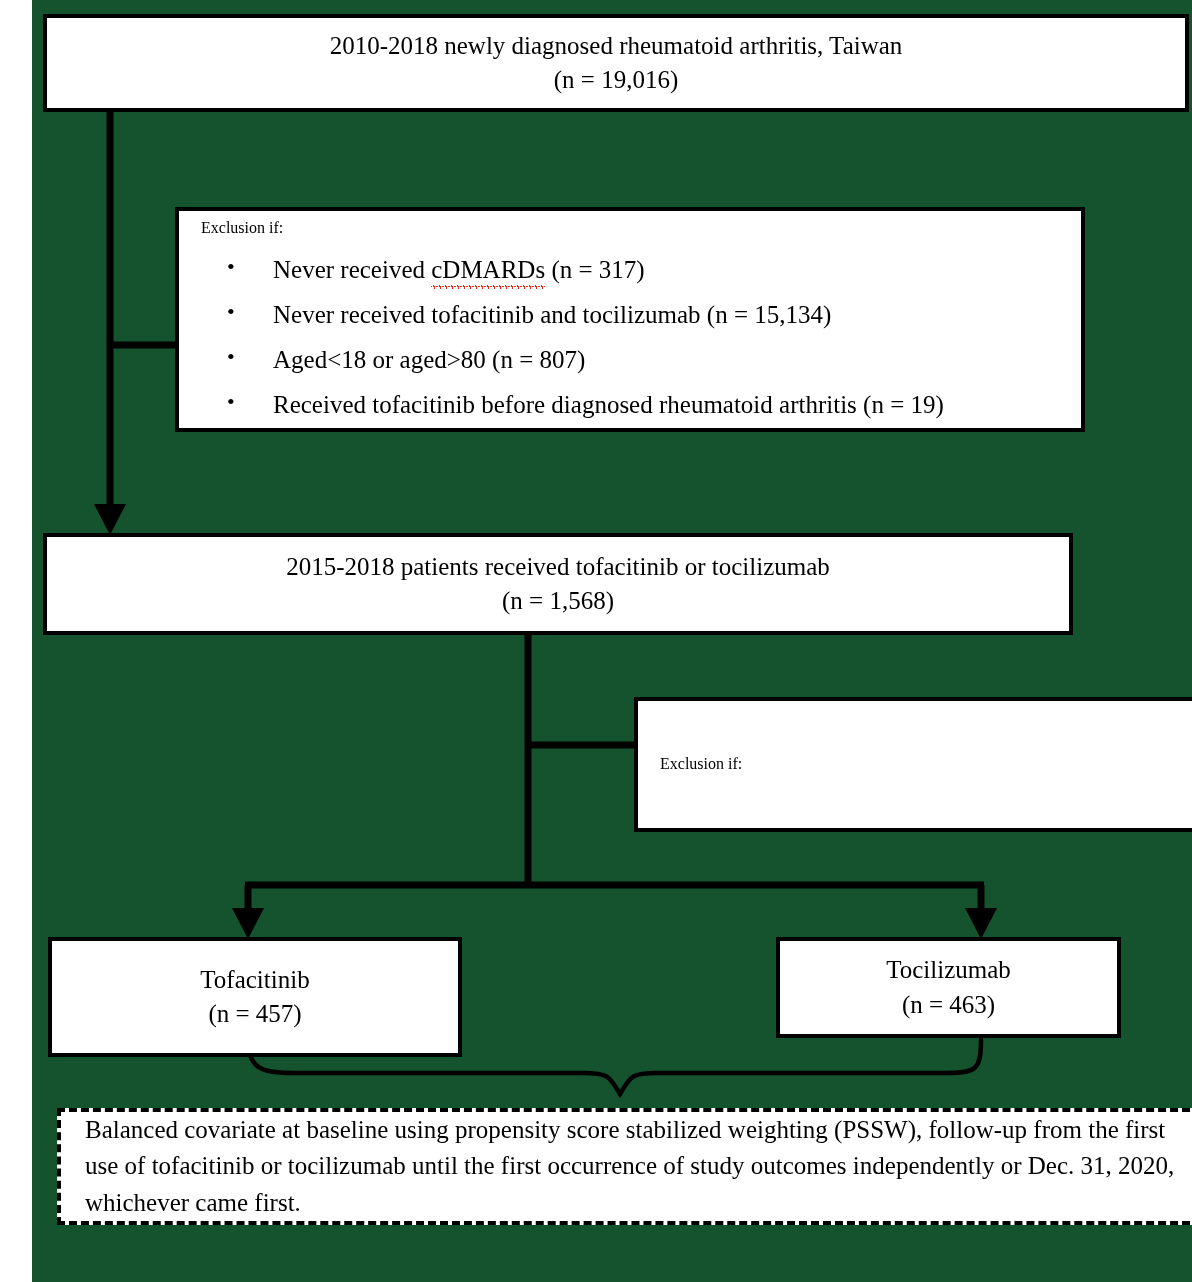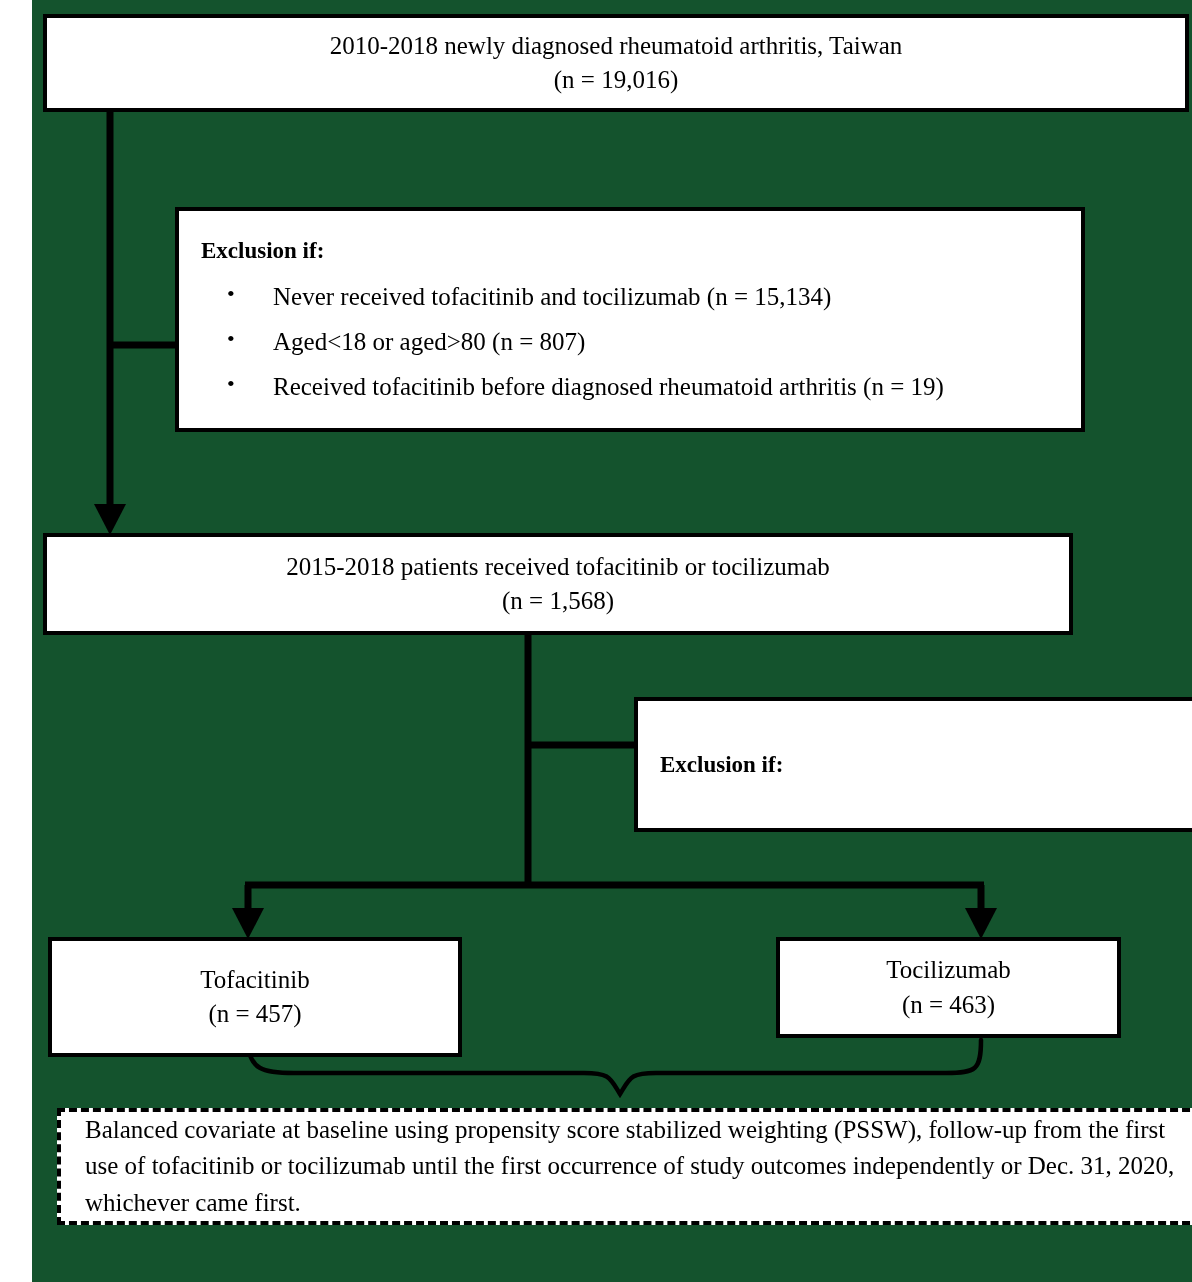--- a/index.html
+++ b/index.html
@@ -45,24 +45,23 @@
     font-size: 25px;
     line-height: 1.38;
     white-space: nowrap;
   }
   
   .excl {
     padding: 12px 10px 12px 22px;
     box-sizing: border-box;
   }
   .excl .heading {
-    font-size: 23px;
+    font-size: 16px;
     line-height: 1.3;
     margin-bottom: 2px;
-    font-weight: bold;
   }
   .excl ul {
     margin: 0;
     padding: 0;
     list-style: none;
   }
   .excl li {
     font-size: 25px;
     line-height: 1.32;
     position: relative;
@@ -164,20 +163,21 @@
     <div class="box-inner">
       <div class="line">2010-2018 newly diagnosed rheumatoid arthritis, Taiwan</div>
       <div class="line">(n = 19,016)</div>
     </div>
   </div>
 
   <div class="box" style="left:143px; top:207px; width:910px; height:225px;">
     <div class="box-inner excl">
       <div class="heading">Exclusion if:</div>
       <ul>
+        <li><span>Never received </span><span class="sq">cDMARDs</span><span> (n = 317)</span></li>
         <li><span>Never received tofacitinib and tocilizumab (n = 15,134)</span></li>
         <li><span>Aged&lt;18 or aged&gt;80 (n = 807)</span></li>
         <li><span>Received tofacitinib before diagnosed rheumatoid arthritis (n = 19)</span></li>
       </ul>
     </div>
   </div>
 
   <div class="box centered" style="left:11px; top:533px; width:1030px; height:102px;">
     <div class="box-inner">
       <div class="line">2015-2018 patients received tofacitinib or tocilizumab</div>

